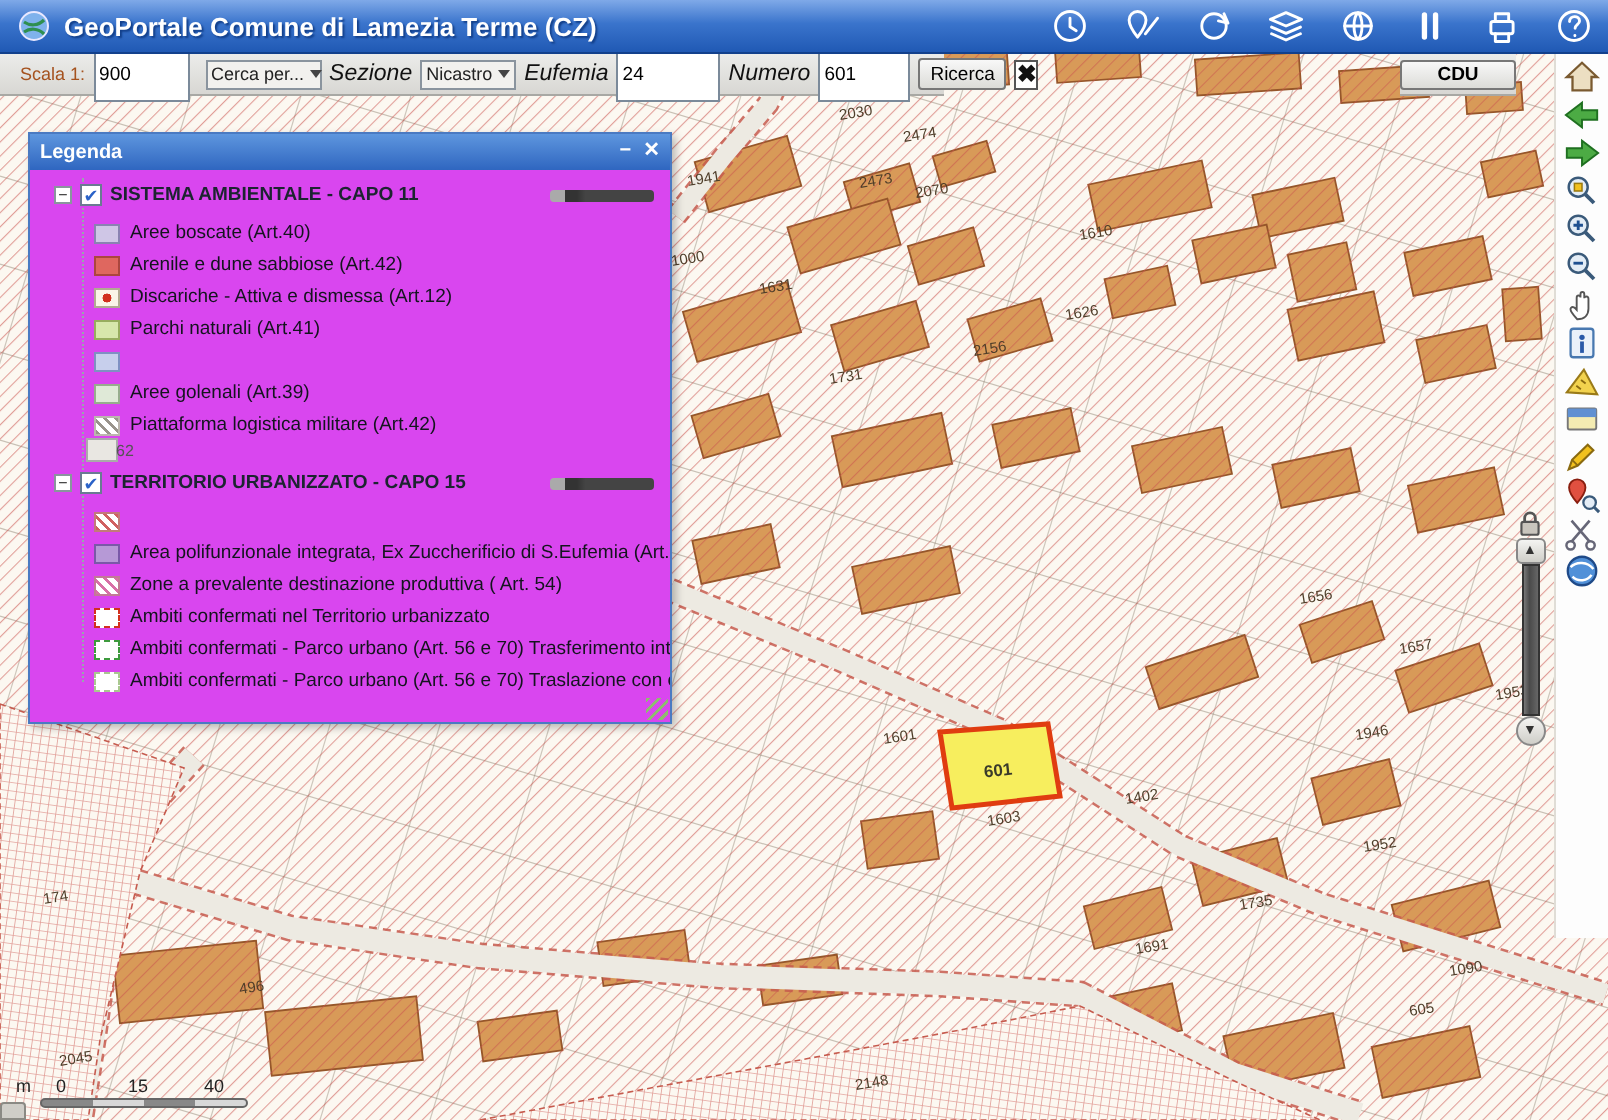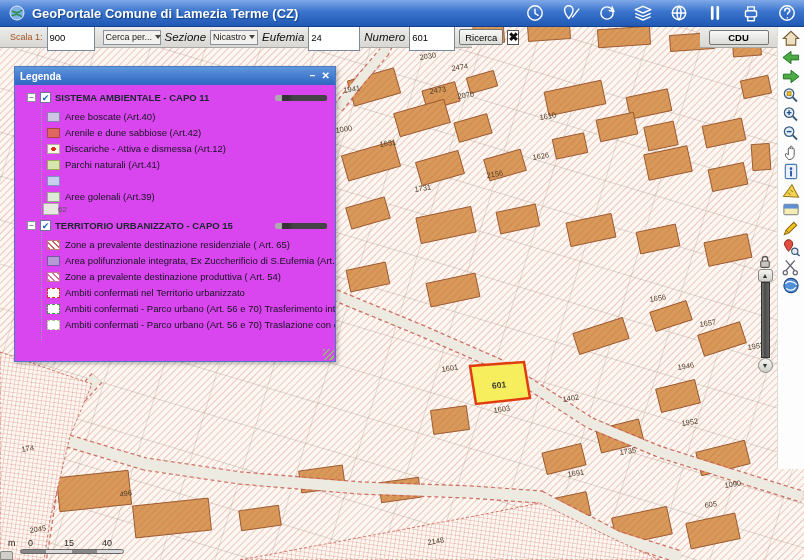--- a/index.html
+++ b/index.html
@@ -13,21 +13,21 @@
   .app-logo { width:18px; height:18px; margin:0 6px 0 8px; }
   .tb-title { color:#fff; font-weight:bold; font-size:13px; text-shadow:1px 1px 1px #123f8a; }
   .tb-icons { position:absolute; right:6px; top:2px; display:flex; gap:14px; }
   .tb-ic { width:22px; height:22px; display:flex; align-items:center; justify-content:center; cursor:pointer; }
 
   
   .searchrow, .cdurow { position:absolute; top:27px; height:21px;
     background:linear-gradient(#ececea,#d8d7d3); border-bottom:1px solid #a8a8a4; z-index:40;
     display:flex; align-items:center; }
   .searchrow { left:0; width:472px; padding-left:10px; gap:4px; }
-  .cdurow { left:700px; width:77px; justify-content:center; }
+  .cdurow { left:700px; width:58px; justify-content:center; }
   .lbl { font-size:9px; color:#a5521e; white-space:nowrap; }
   .lbl.big { font-size:11.5px; color:#111; font-weight:normal;font-style:italic; }
   .txt { height:28px; font-size:9.5px; border:1px solid #7b8a9a; background:#fff; padding:0 2px;
          font-family:"Liberation Sans",sans-serif; }
   .sel { height:15px; background:#f2f1ee; border:1px solid #8a949e; font-size:9px; color:#222;
          display:inline-flex; align-items:center; padding:0 2px; gap:3px; cursor:pointer; white-space:nowrap; }
   .dd { width:0; height:0; border-left:3.5px solid transparent; border-right:3.5px solid transparent;
         border-top:4.5px solid #444; display:inline-block; }
   .btn { height:16px; font-size:9.5px; background:linear-gradient(#f8f8f8,#dcdcd8);
          border:1px solid #777; border-radius:2px; padding:0 5px; cursor:pointer;
@@ -456,30 +456,33 @@
         <span class="sw" style="background: rgb(215, 231, 171); border: 1px solid rgb(151, 173, 94);"></span>
         <span class="it-label">Parchi naturali (Art.41)</span>
       </div>
       <div class="lg-item">
         <span class="sw" style="background: rgb(199, 207, 236); border: 1px solid rgb(127, 144, 194);"></span>
       </div>
       <div class="lg-item">
         <span class="sw" style="background: rgb(223, 233, 215); border: 1px solid rgb(151, 173, 141);"></span>
         <span class="it-label">Aree golenali (Art.39)</span>
       </div>
+      <div class="lg-item">
+        <span class="sw" style="background: repeating-linear-gradient(45deg, rgb(154, 148, 140) 0px, rgb(154, 148, 140) 1.5px, rgb(255, 255, 255) 1.5px, rgb(255, 255, 255) 4px); border: 1px solid rgb(188, 182, 174);"></span>
+        <span class="it-label">Piattaforma logistica militare (Art.42)</span>
+      </div>
       <div class="artifact">62</div>
       <div class="lg-sec">
         <span class="expbox">−</span>
         <span class="chk">✔</span>
         <span class="sec-label">TERRITORIO URBANIZZATO - CAPO 15</span>
         <span class="opslider"></span>
       </div>
       <div class="lg-item">
         <span class="sw" style="background: repeating-linear-gradient(45deg, rgb(208, 96, 96) 0px, rgb(208, 96, 96) 1.5px, rgb(255, 255, 255) 1.5px, rgb(255, 255, 255) 4px); border: 1px solid rgb(194, 122, 122);"></span>
-        <span class="it-label">Zone a prevalente destinazione residenziale ( Art. 65)</span>
       </div>
       <div class="lg-item">
         <span class="sw" style="background: rgb(182, 153, 214); border: 1px solid rgb(122, 88, 168);"></span>
         <span class="it-label">Area polifunzionale integrata, Ex Zuccherificio di S.Eufemia (Art.68)</span>
       </div>
       <div class="lg-item">
         <span class="sw" style="background: repeating-linear-gradient(45deg, rgb(216, 112, 166) 0px, rgb(216, 112, 166) 1.5px, rgb(255, 255, 255) 1.5px, rgb(255, 255, 255) 4px); border: 1px solid rgb(194, 122, 150);"></span>
         <span class="it-label">Zone a prevalente destinazione produttiva ( Art. 54)</span>
       </div>
       <div class="lg-item">

